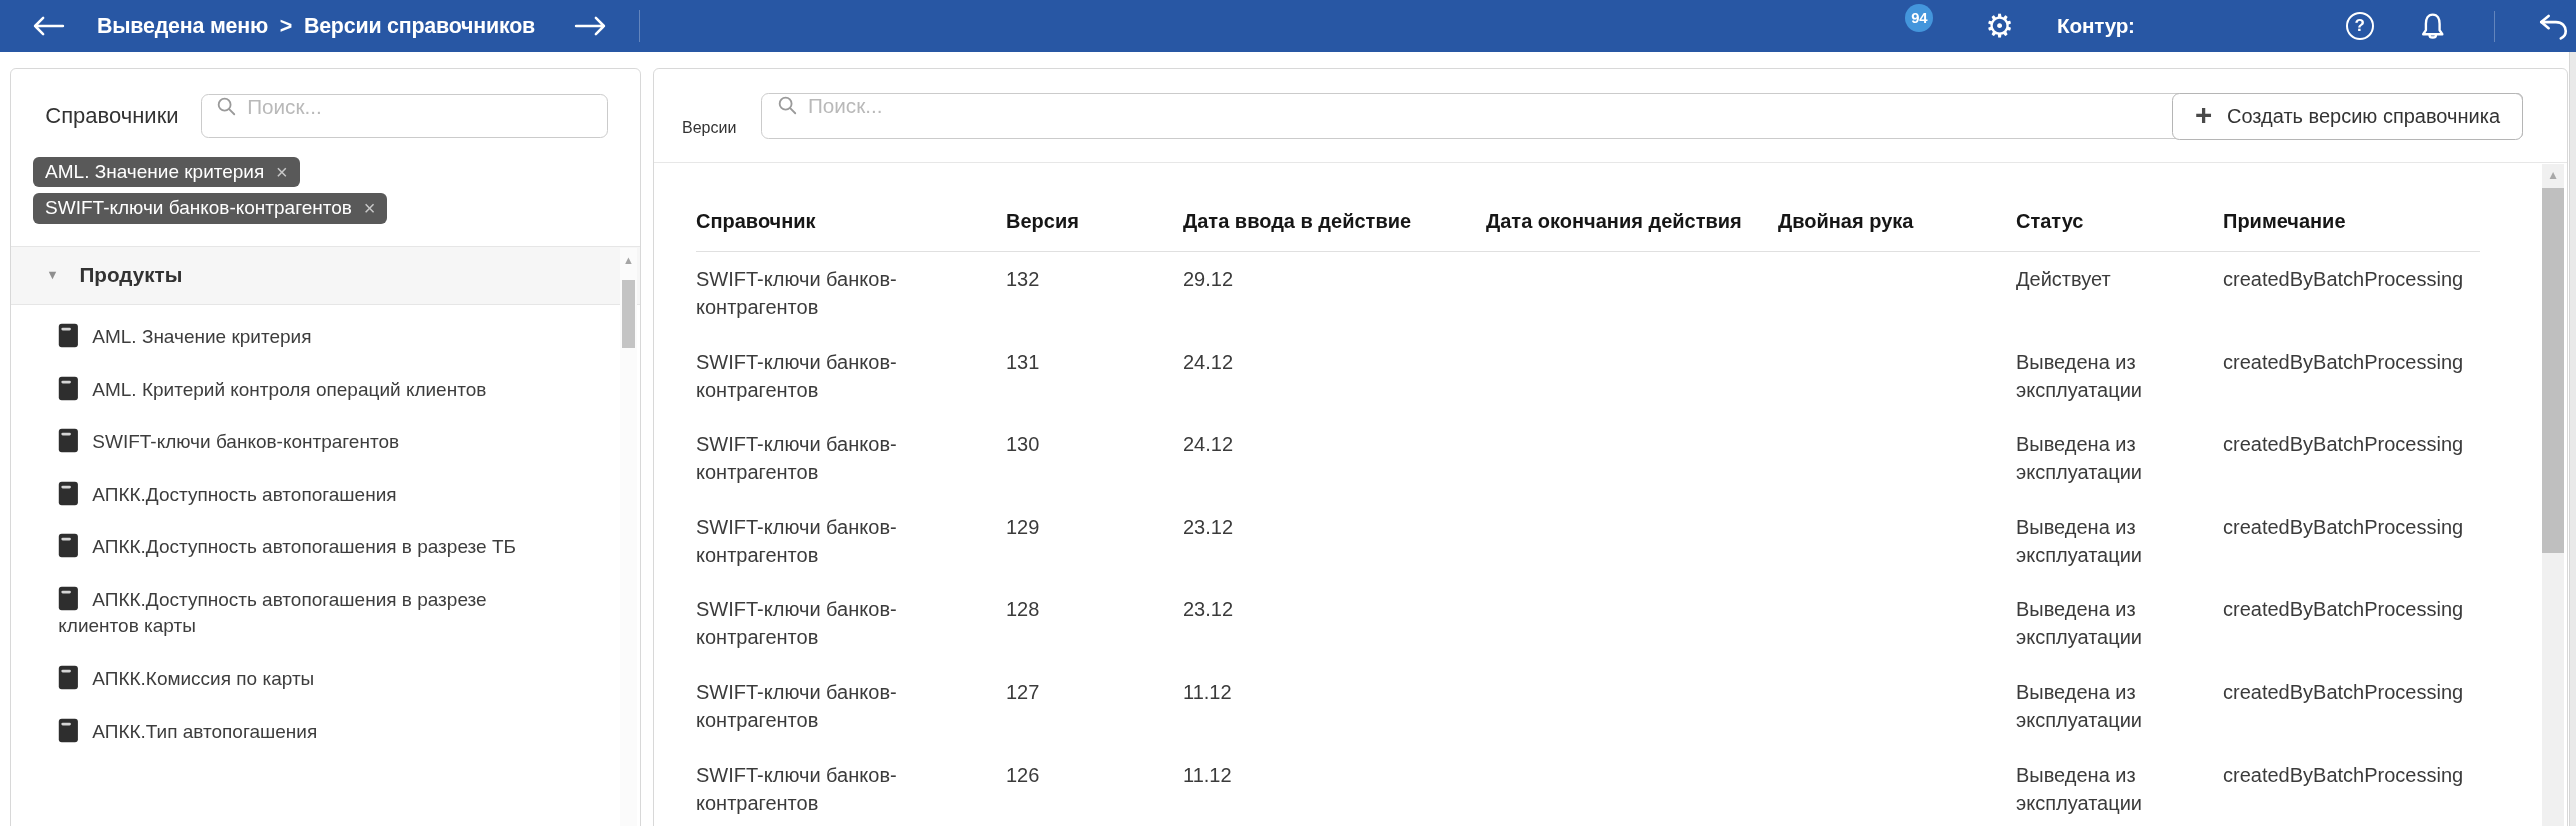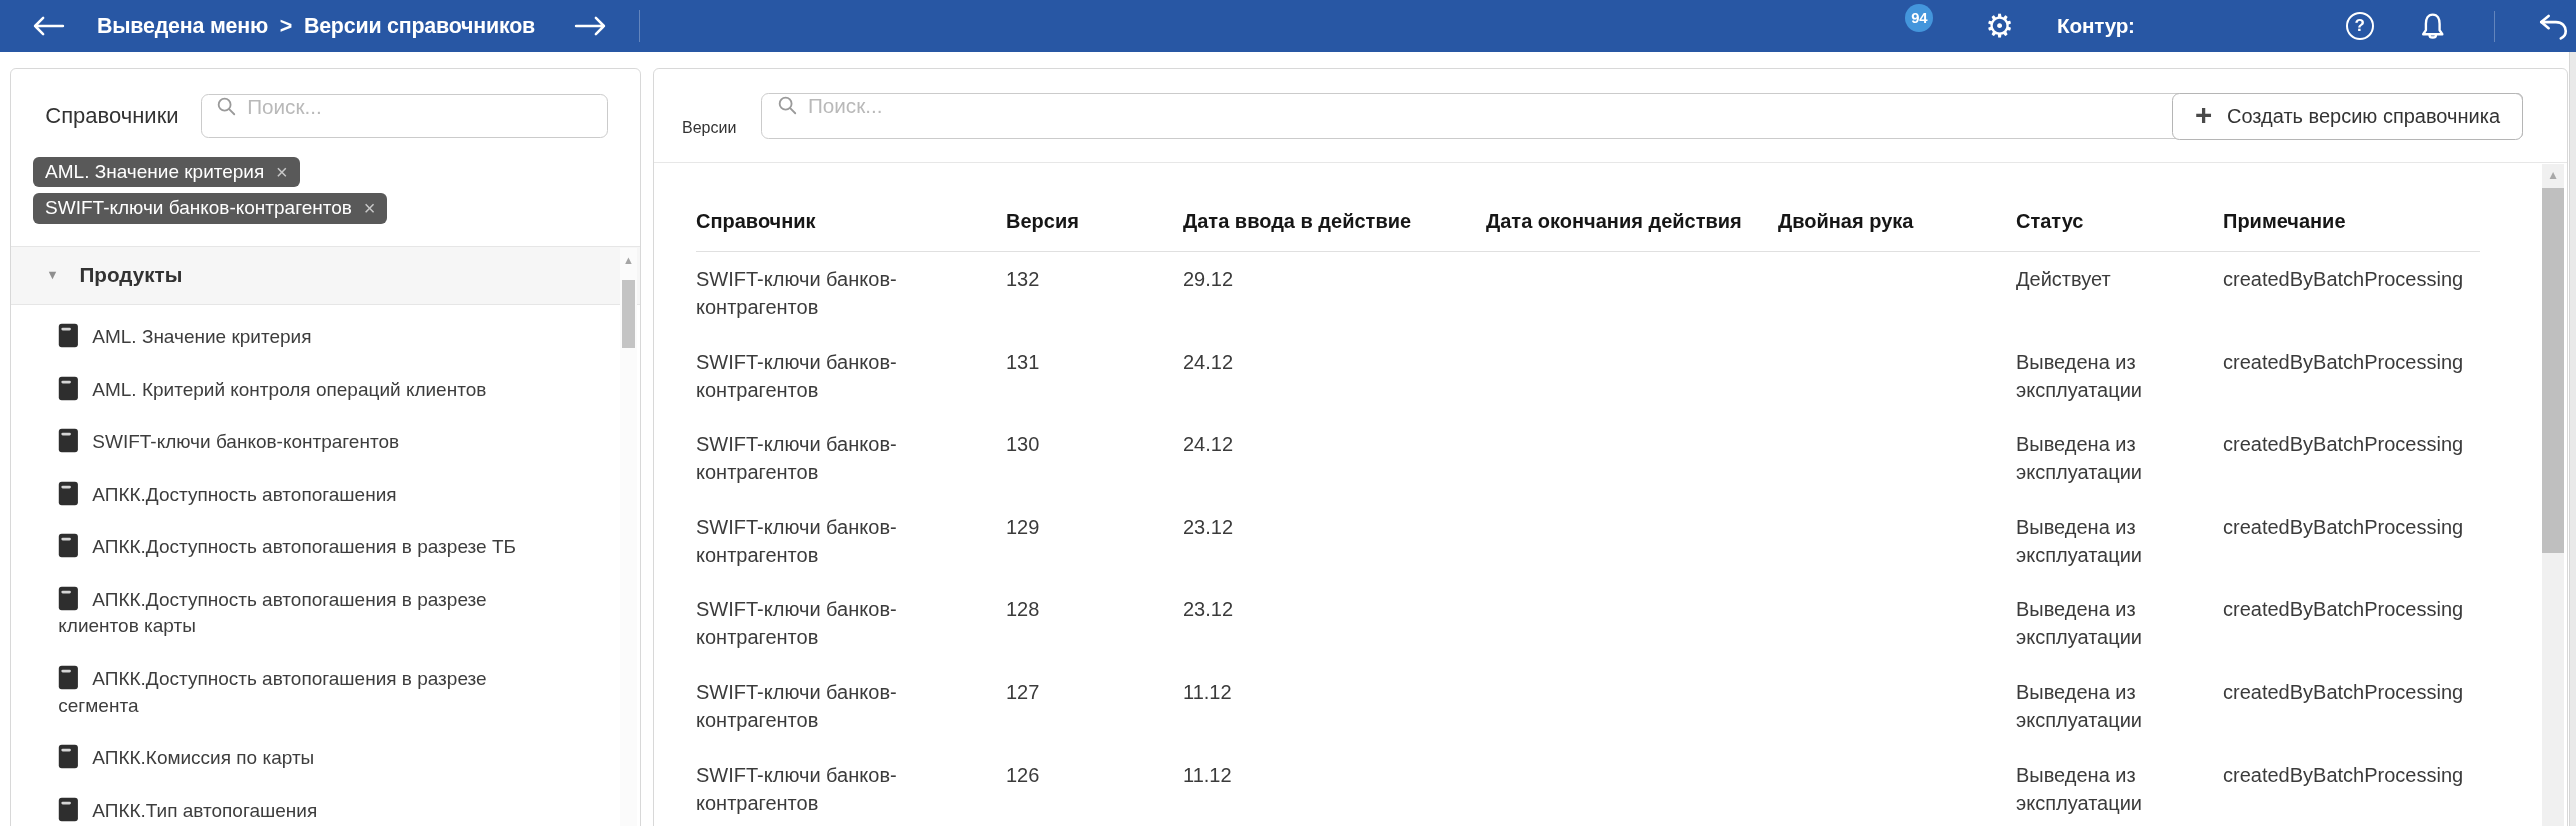--- a/index.html
+++ b/index.html
@@ -196,24 +196,20 @@
   <div class="sb-item"><svg class="book" width="20.7" height="25" viewBox="0 0 28 34">
           <rect x="1" y="1" width="26" height="32" rx="4" fill="#2e2e2e"></rect>
           <rect x="4.5" y="6.5" width="13" height="3.6" rx="1.8" fill="#d6d6d6"></rect>
         </svg><span class="sb-item-label">АПКК.Доступность автопогашения в разрезе ТБ</span></div>
 
   <div class="sb-item"><svg class="book" width="20.7" height="25" viewBox="0 0 28 34">
           <rect x="1" y="1" width="26" height="32" rx="4" fill="#2e2e2e"></rect>
           <rect x="4.5" y="6.5" width="13" height="3.6" rx="1.8" fill="#d6d6d6"></rect>
         </svg><span class="sb-item-label">АПКК.Доступность автопогашения в разрезе клиентов карты</span></div>
 
-  <div class="sb-item"><svg class="book" width="20.7" height="25" viewBox="0 0 28 34">
-          <rect x="1" y="1" width="26" height="32" rx="4" fill="#2e2e2e"></rect>
-          <rect x="4.5" y="6.5" width="13" height="3.6" rx="1.8" fill="#d6d6d6"></rect>
-        </svg><span class="sb-item-label">АПКК.Доступность автопогашения в разрезе сегмента</span></div>
 
   <div class="sb-item"><svg class="book" width="20.7" height="25" viewBox="0 0 28 34">
           <rect x="1" y="1" width="26" height="32" rx="4" fill="#2e2e2e"></rect>
           <rect x="4.5" y="6.5" width="13" height="3.6" rx="1.8" fill="#d6d6d6"></rect>
         </svg><span class="sb-item-label">АПКК.Комиссия по карты</span></div>
 
   <div class="sb-item"><svg class="book" width="20.7" height="25" viewBox="0 0 28 34">
           <rect x="1" y="1" width="26" height="32" rx="4" fill="#2e2e2e"></rect>
           <rect x="4.5" y="6.5" width="13" height="3.6" rx="1.8" fill="#d6d6d6"></rect>
         </svg><span class="sb-item-label">АПКК.Тип автопогашения</span></div>

